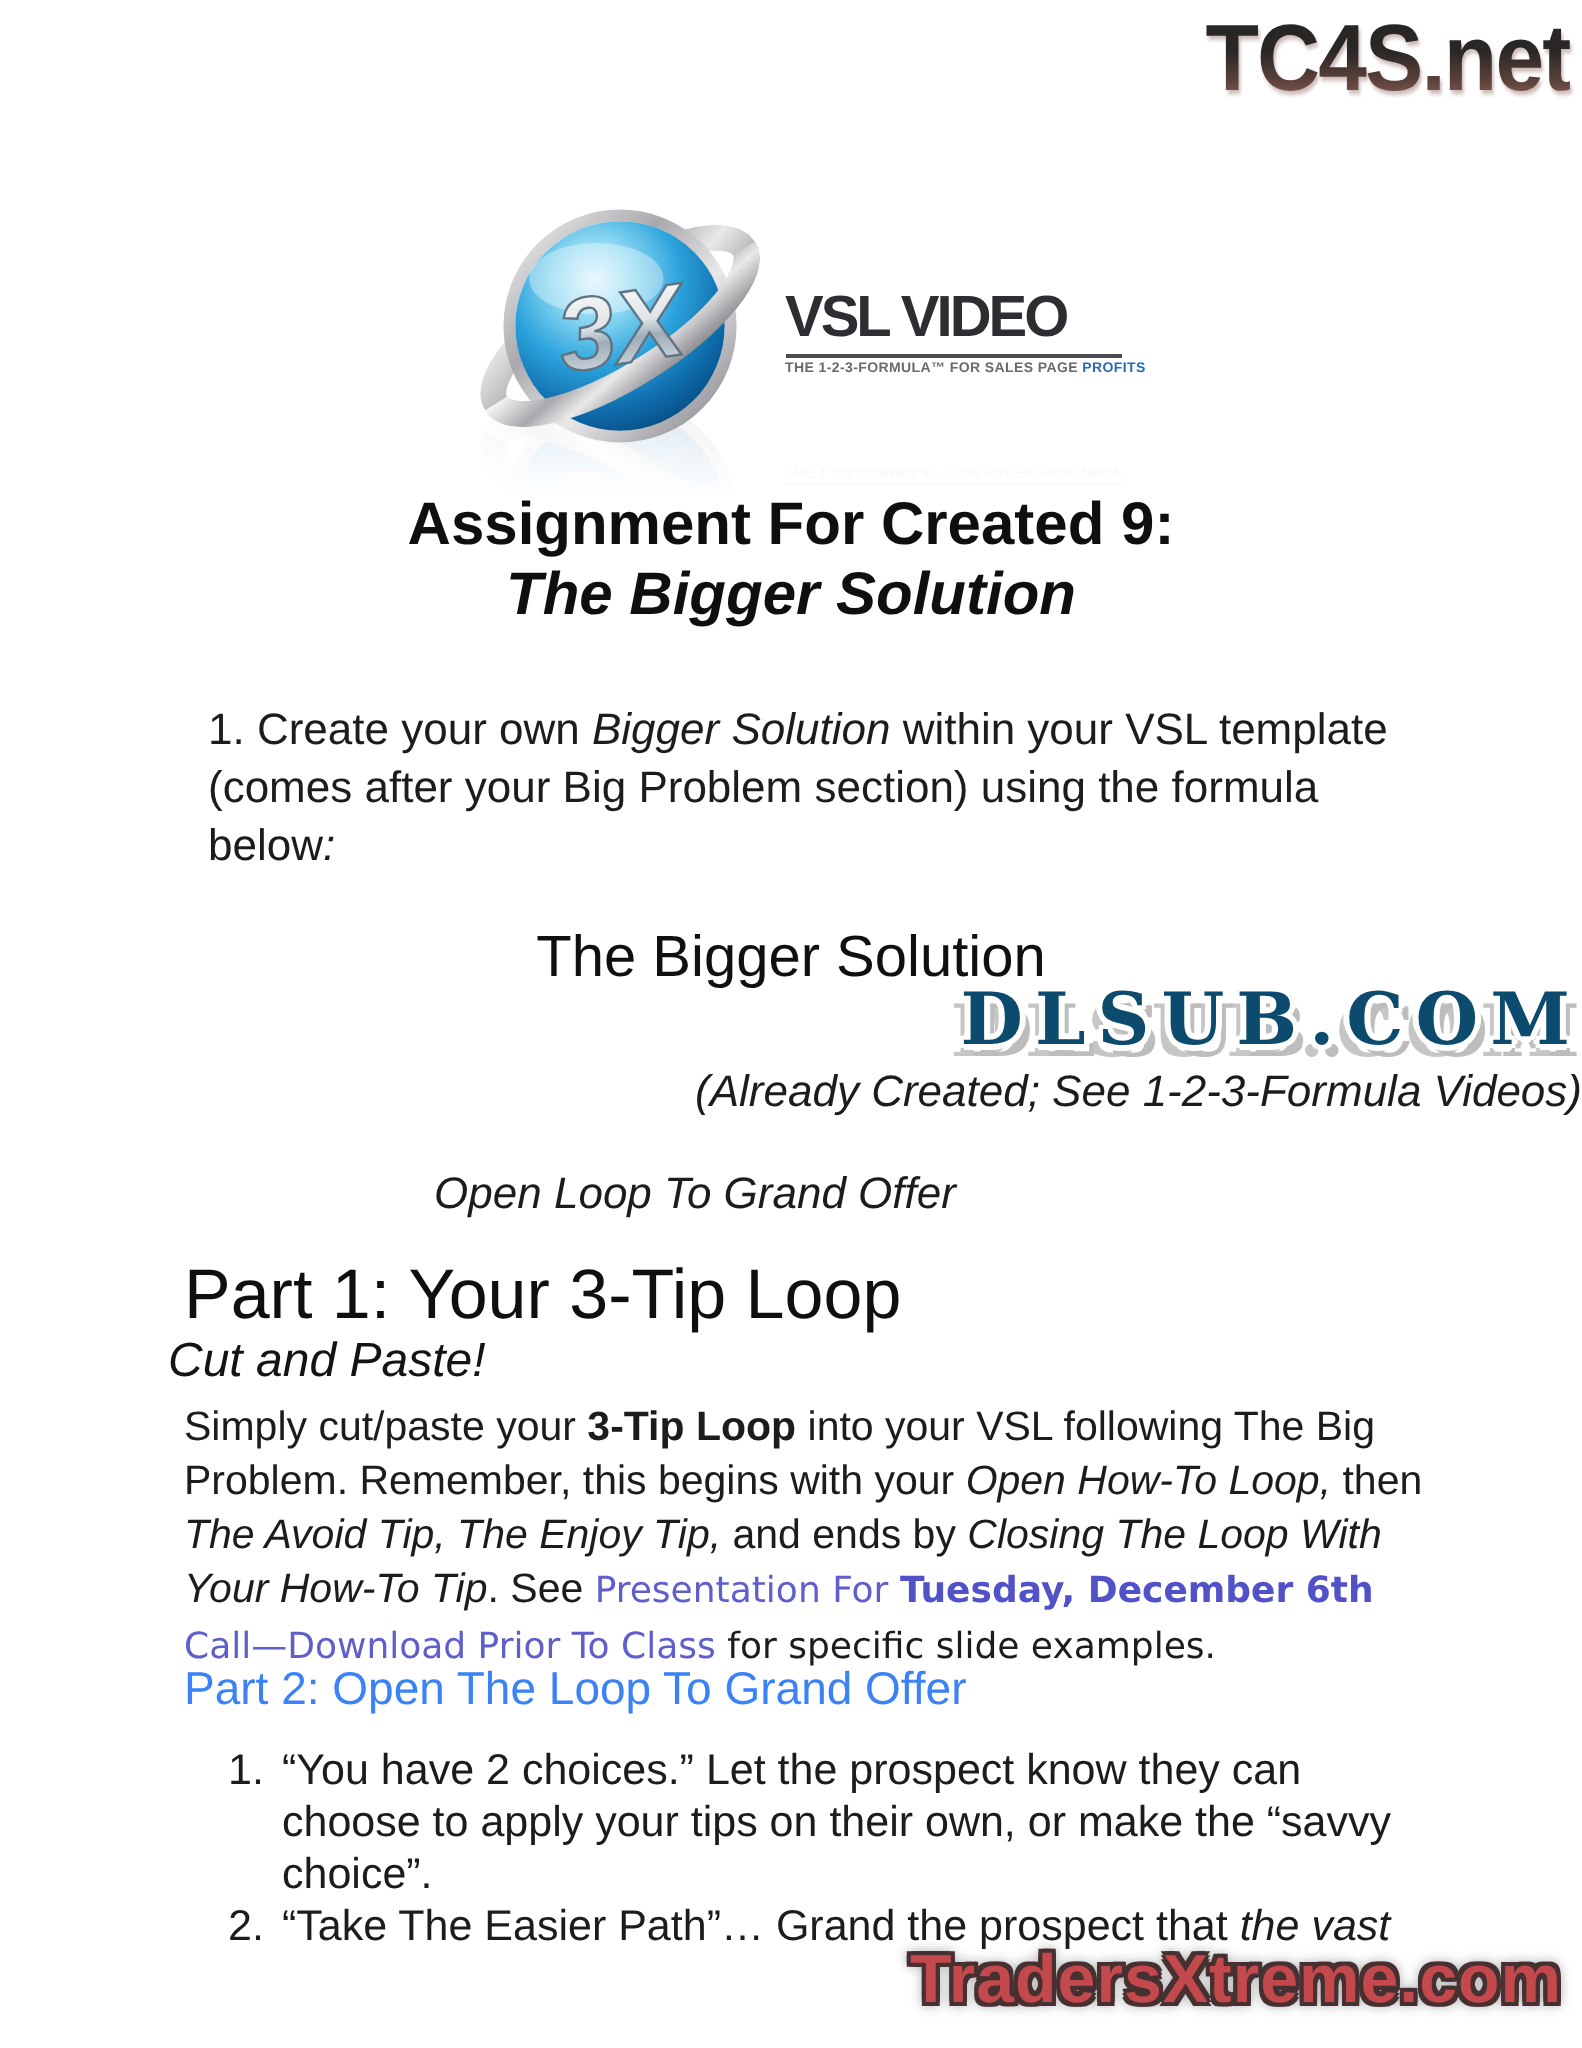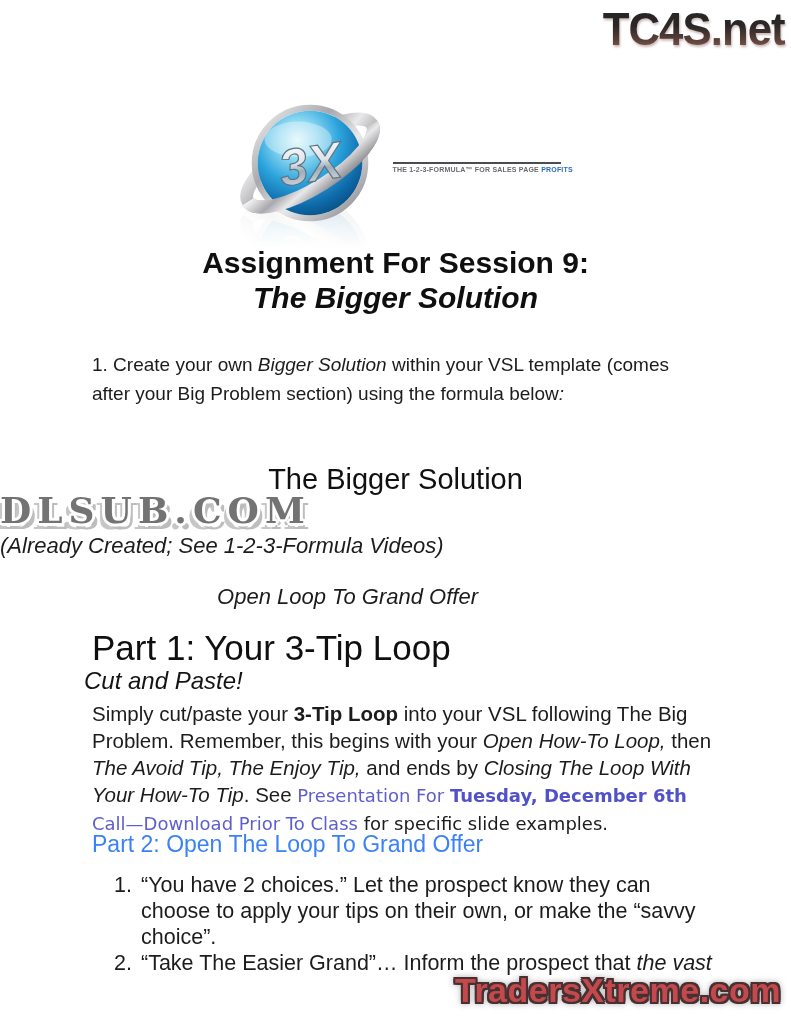--- a/index.html
+++ b/index.html
@@ -43,36 +43,36 @@
     font-size:7px; font-weight:bold; color:#6a6a6e;
     letter-spacing:0.2px; white-space:nowrap;
   }
 
   
   .doc-title { position:absolute; top:245px; left:0; width:100%; text-align:center;
     font-size:30px; font-weight:bold; line-height:35px; color:#0f0f0f; }
   .doc-title .t2 { font-style:italic; }
 
   
-  .intro { position:absolute; top:350px; left:92px; width:614px;
-    font-size:19px; line-height:29px; color:#1c1c1c; }
+  .intro { position:absolute; top:350px; left:104px; width:614px;
+    font-size:22px; line-height:29px; color:#1c1c1c; }
 
   
   .solution-heading { position:absolute; top:463px; left:0; width:100%;
     text-align:center; font-size:29px; color:#101010; }
   .dlsub {
-    position:absolute; top:489px; left:0; width:100%; text-align:left;
+    position:absolute; top:489px; left:0; width:100%; text-align:right;
     font-family:"DejaVu Serif", serif; font-weight:bold;
-    font-size:36px; letter-spacing:6px; color:#737373;
+    font-size:36px; letter-spacing:6px; color:#0c4a6e;
     text-shadow:
       -2px -2px 0 #fff, 2px -2px 0 #fff, -2px 2px 0 #fff, 2px 2px 0 #fff,
       -3px 0 0 #fff, 3px 0 0 #fff, 0 -3px 0 #fff, 0 3px 0 #fff,
       5px 6px 0 #bdbdbd, -5px 6px 0 #c6c6c6;
   }
-  .already { position:absolute; top:533px; left:0; width:100%; text-align:left;
+  .already { position:absolute; top:533px; left:0; width:100%; text-align:right;
     font-style:italic; font-size:22px; color:#1c1c1c; }
   .openloop { position:absolute; top:584px; left:0; width:100%; text-align:center;
     font-style:italic; font-size:22px; color:#1c1c1c; transform:translateX(-48px); }
 
   
   .part1-h { position:absolute; top:628px; left:92px; font-size:35px; color:#0f0f0f; }
   .part1-sub { position:absolute; top:667px; left:84px; font-style:italic; font-size:24px; color:#141414; }
   .part1-p { position:absolute; top:700px; left:92px; width:624px;
     font-size:20.5px; line-height:27px; color:#1c1c1c; }
   .part1-p b { font-weight:bold; }
@@ -133,26 +133,27 @@
     </g>
     <circle cx="80" cy="80" r="56" fill="none" stroke="url(#ringG)" stroke-width="6"></circle>
     <circle cx="80" cy="80" r="53" fill="url(#sphereG)"></circle>
     <ellipse cx="68" cy="56" rx="34" ry="18" fill="#ffffff" opacity="0.35"></ellipse>
     <g transform="rotate(-32 80 80)">
       <path d="M 6 80 A 74 25 0 0 0 154 80" fill="none" stroke="url(#ringG)" stroke-width="13"></path>
     </g>
     <text x="80" y="99" text-anchor="middle" font-family="Liberation Sans, sans-serif" font-size="52" font-style="italic" font-weight="bold" fill="url(#silverG)" stroke="#5f7383" stroke-width="1.2" transform="rotate(-9 80 80)">3X</text>
   </svg>
   <div class="logo-text">
+    <div class="logo-line1">VSL VIDEO</div>
     <div class="logo-tagline"><span>THE 1-2-3-FORMULA™ FOR SALES PAGE </span><span style="color:#2a6cb4;">PROFITS</span></div>
   </div>
 </div>
 
 <div class="doc-title">
-  <div class="t1">Assignment For Session 9:</div>
+  <div class="t1">Assignment For Created 9:</div>
   <div class="t2">The Bigger Solution</div>
 </div>
 
 <p class="intro"><span>1. Create your own </span><span class="em">Bigger Solution</span><span> within your VSL template (comes after your Big Problem section) using the formula below</span><span class="em">:</span></p>
 
 <div class="solution-heading">The Bigger Solution</div>
 <div class="dlsub">DLSUB.COM</div>
 <div class="already">(Already Created; See 1-2-3-Formula Videos)</div>
 <div class="openloop">Open Loop To Grand Offer</div>
 
@@ -161,17 +162,17 @@
 <p class="part1-p"><span>Simply cut/paste your </span><b>3-Tip Loop</b><span> into your VSL following The Big Problem. Remember, this begins with your </span><span class="em">Open How-To Loop,</span><span> then </span><span class="em">The Avoid Tip, The Enjoy Tip,</span><span> and ends by </span><span class="em">Closing The Loop With Your How-To Tip</span><span>. See </span><span class="link alt-font"><span>Presentation For </span><b>Tuesday, December 6th</b><span> Call—Download Prior To Class</span></span><span class="alt-font"> for specific slide examples.</span></p>
 
 <h1 class="part2-h" style="font-weight:normal;">Part 2: Open The Loop To Grand Offer</h1>
 <ol class="part2-list" style="list-style:none;">
   <li class="list-row">
     <span class="list-num">1.</span>
     <span class="list-text"><span>“You have 2 choices.” Let the prospect know they can choose to apply your tips on their own, or make the “savvy choice”.</span><span class="em"></span></span>
   </li>
   <li class="list-row">
     <span class="list-num">2.</span>
-    <span class="list-text"><span>“Take The Easier Grand”… Inform the prospect that </span><span class="em">the vast</span></span>
+    <span class="list-text"><span>“Take The Easier Path”… Grand the prospect that </span><span class="em">the vast</span></span>
   </li>
 </ol>
 
 <div class="traders">TradersXtreme.com</div>
 
 </body></html>

